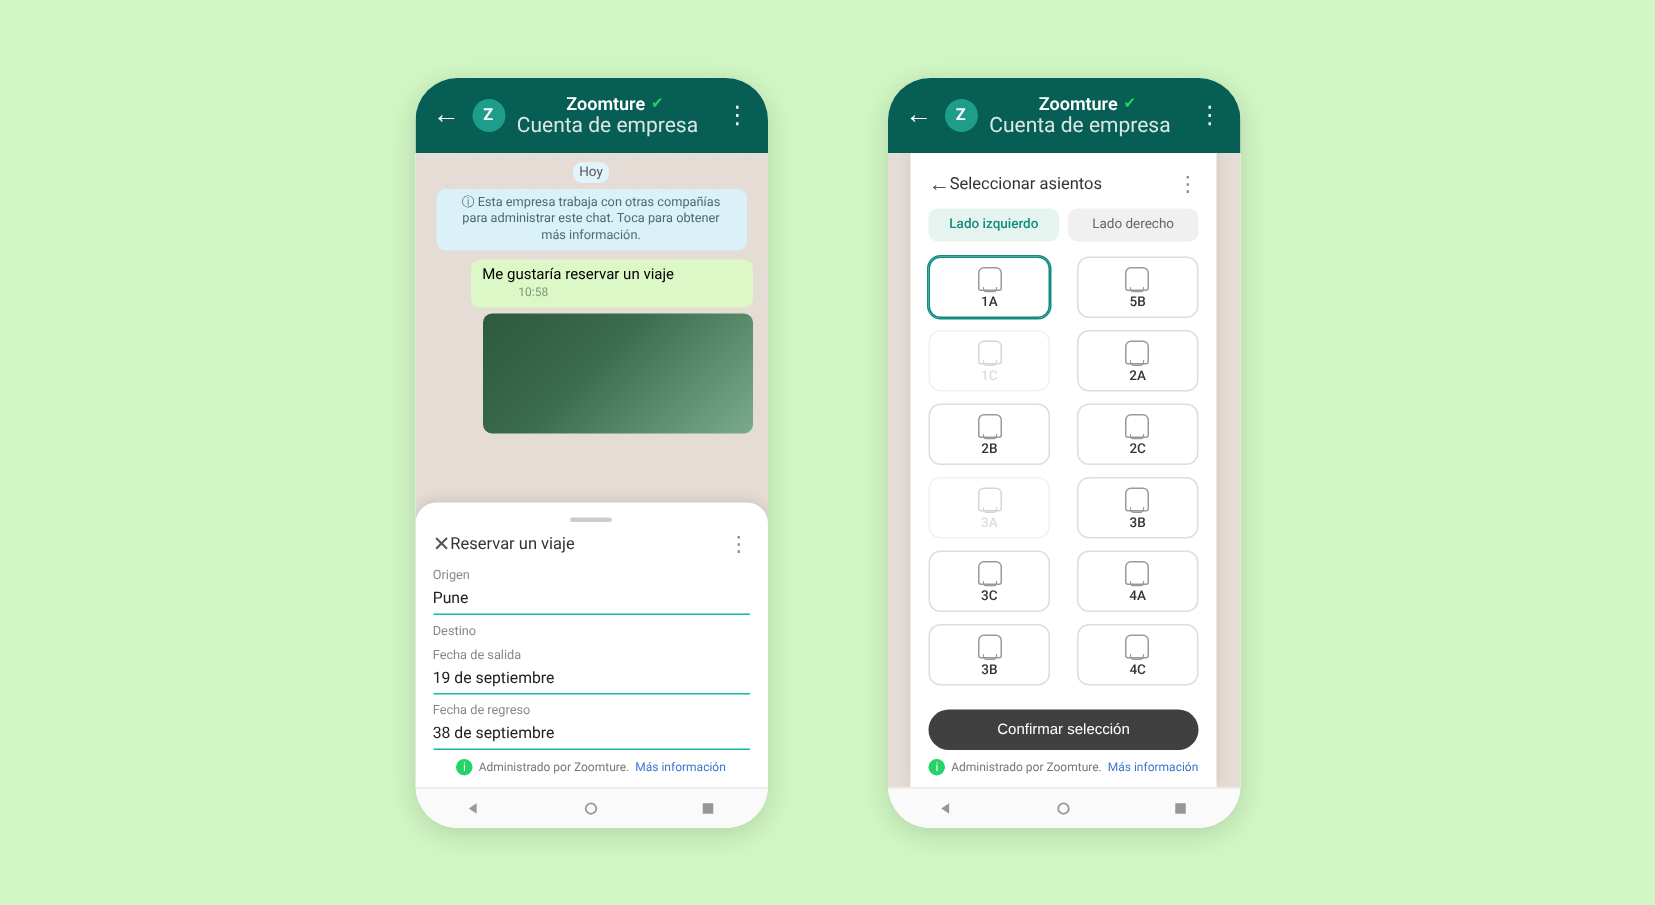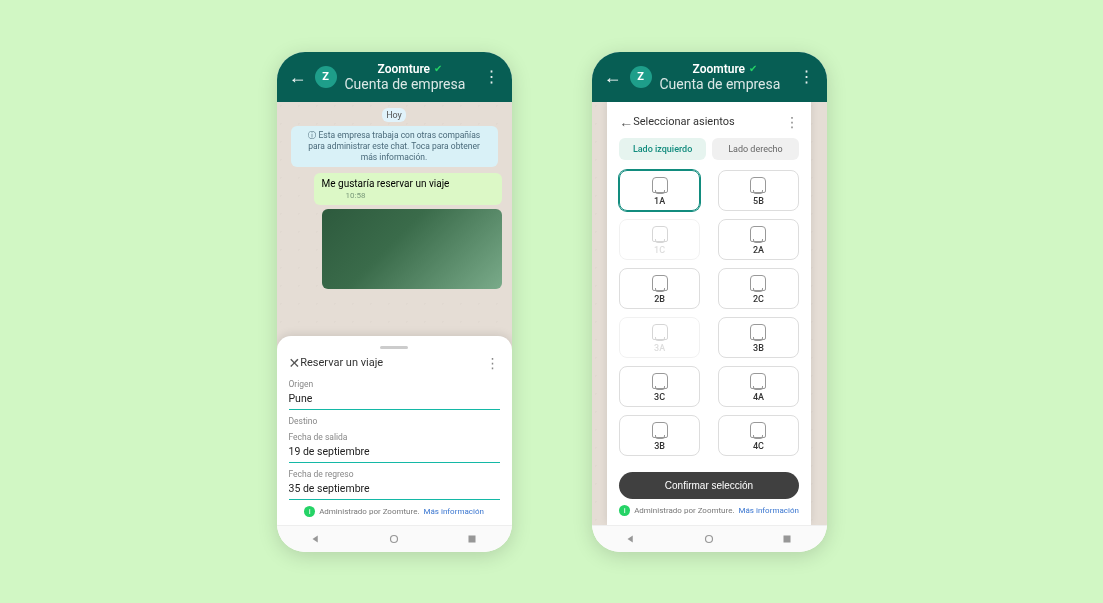--- a/index.html
+++ b/index.html
@@ -225,21 +225,21 @@
       </div>
       <div class="field">
         <div class="field-label">Destino</div>
       </div>
       <div class="field">
         <div class="field-label">Fecha de salida</div>
         <div class="field-value">19 de septiembre</div>
       </div>
       <div class="field">
         <div class="field-label">Fecha de regreso</div>
-        <div class="field-value">35 de septiembre</div>
+        <div class="field-value">38 de septiembre</div>
       </div>
       <div class="footer-row">
         <span class="info-dot">i</span>
         <span>Administrado por Zoomture.</span>
         <span class="link">Más información</span>
       </div>
     </div>
   </div>
 
   <div class="navbar">

